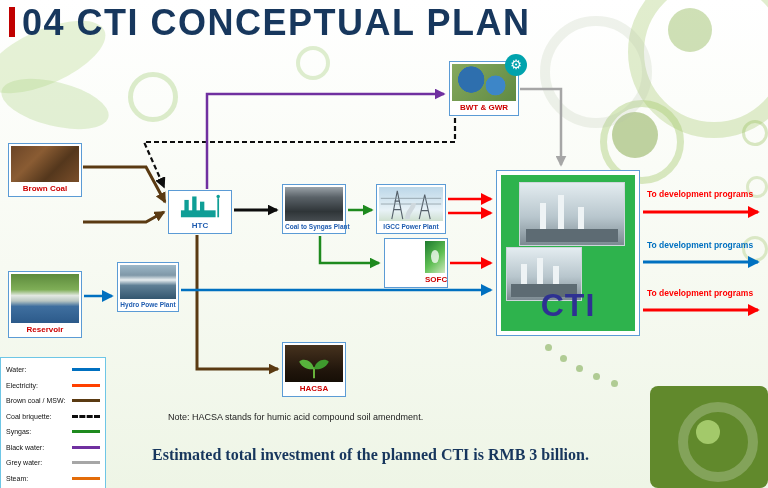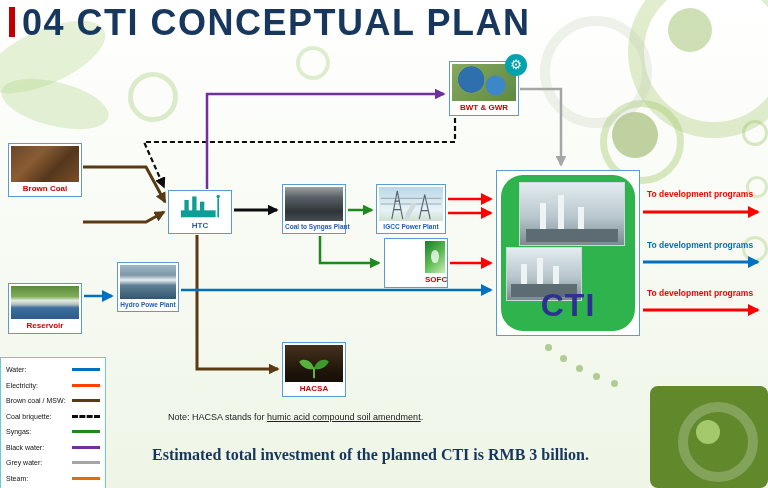--- a/index.html
+++ b/index.html
@@ -43,21 +43,21 @@
   .node .lbl{flex:0 0 auto;text-align:center;font-weight:bold;font-size:8px;line-height:11px;
              white-space:nowrap;padding-top:1px;}
   .lbl.red{color:#cc0000;} .lbl.blue{color:#1f5cb0;}
   .lbl.tiny{font-size:6.5px;line-height:9px;}
 
   #n-browncoal{left:8px;top:143px;width:74px;height:54px;}
   #n-browncoal .img{background:linear-gradient(135deg,#6b4527,#8a5c33 35%,#54371c 65%,#7a4e2a),
                     radial-gradient(circle at 30% 40%,#8a5c33,#54371c);}
   #n-msw{left:8px;top:199px;width:74px;height:52px;}
   #n-msw .img{background:linear-gradient(120deg,#8d8d7a,#b3b39a 30%,#6f7d62 60%,#9aa083);}
-  #n-reservoir{left:8px;top:283px;width:74px;height:51px;}
+  #n-reservoir{left:8px;top:271px;width:74px;height:67px;}
   #n-reservoir .img{background:linear-gradient(180deg,#5c8a3c 0%,#7fae57 32%,#e2e8e2 44%,#b9c6c2 55%,#3f6f9f 66%,#2c5a8a 100%);}
   #n-htc{left:168px;top:190px;width:64px;height:44px;}
   #n-htc .img{background:#fff;}
   #n-syngas{left:282px;top:184px;width:64px;height:50px;}
   #n-syngas .img{background:linear-gradient(180deg,#9aa2a8 0%,#5a6268 30%,#2f3538 72%,#474d51 100%);}
   #n-igcc{left:376px;top:184px;width:70px;height:50px;}
   #n-igcc .img{background:linear-gradient(180deg,#bcd7e8,#e8f2f7 68%,#cfe0d0 100%);}
   #n-sofc{left:384px;top:238px;width:64px;height:50px;padding-left:40px;}
   #n-sofc .img{background:linear-gradient(135deg,#1d7a2e,#5fbf53 55%,#cfe8c0);}
   #n-sofc .img::after{content:"";position:absolute;left:30%;top:28%;width:40%;height:40%;
@@ -68,21 +68,21 @@
   #n-bwt .img{background:radial-gradient(circle at 30% 42%,#2e6fae 0 26%,transparent 27%),
               radial-gradient(circle at 68% 58%,#3d86c8 0 20%,transparent 21%),
               linear-gradient(135deg,#86a85e,#5f8a42);}
   .bwt-gear{position:absolute;right:-9px;top:-8px;width:22px;height:22px;border-radius:50%;
             background:#00a3ad;color:#fff;font-size:13px;line-height:22px;text-align:center;z-index:5;}
   #n-hacsa{left:282px;top:342px;width:64px;height:55px;}
   #n-hacsa .img{background:linear-gradient(180deg,#46321e,#20150b 70%,#160e06);}
 
   
   #n-cti{left:496px;top:170px;width:144px;height:166px;padding:4px;}
-  .cti-green{position:relative;flex:1;background:#2eb34d;overflow:hidden;border-radius:22px;}
+  .cti-green{position:relative;flex:1;background:#2eb34d;overflow:hidden;}
   .cti-photo{position:absolute;border:1px solid #cdd6da;overflow:hidden;
              background:linear-gradient(180deg,#e3ecf0 0%,#b8c6cd 55%,#7c8a92 100%);}
   .cti-photo .base{position:absolute;left:6%;right:6%;bottom:3px;height:13px;background:#5d6b73;}
   .cti-photo .stk{position:absolute;bottom:14px;width:6px;background:#eef3f5;}
   .p1{left:18px;top:7px;width:104px;height:62px;}
   .p2{left:5px;top:72px;width:74px;height:52px;}
   .cti-label{position:absolute;left:0;right:0;top:112px;text-align:center;font-size:32px;
              font-weight:bold;color:#2e3192;letter-spacing:1px;}
 
   
@@ -91,21 +91,21 @@
 
   
   .legend{position:absolute;left:0px;top:357px;width:106px;height:140px;background:#fff;
           border:1px solid #6ec6e6;z-index:4;box-sizing:border-box;padding:4px 5px;}
   .lg-row{display:flex;align-items:center;height:15.5px;}
   .lg-label{font-size:7px;color:#111;white-space:nowrap;flex:0 0 auto;}
   .lg-line{margin-left:auto;width:28px;height:0;flex:0 0 auto;}
 
   
   .note{position:absolute;left:168px;top:412px;font-size:9px;color:#222;z-index:4;white-space:nowrap;}
-  .note .u{text-decoration:underline;}
+  .note .u{}
   .footer{position:absolute;left:152px;top:446px;font-size:16px;font-weight:bold;color:#17365d;
           font-family:"Liberation Serif",serif;z-index:4;white-space:nowrap;text-align:right;}
 </style>
 </head>
 <body>
 
 <div class="stage">
 
   <div>
     <div class="deco d-ring-tr"></div>

